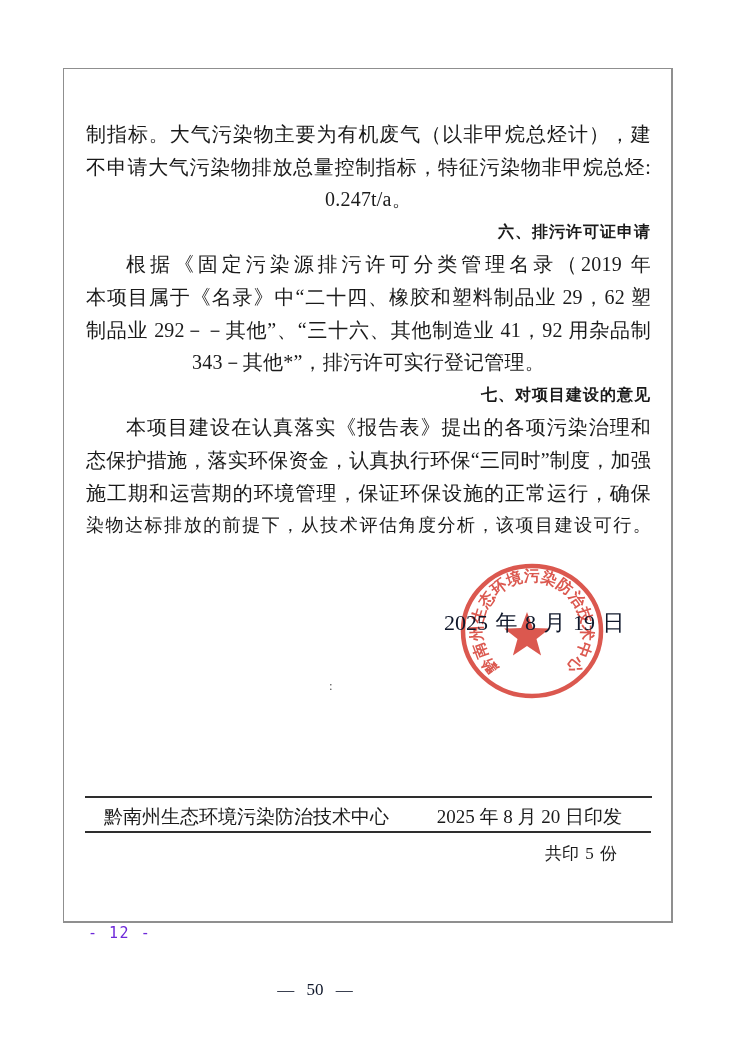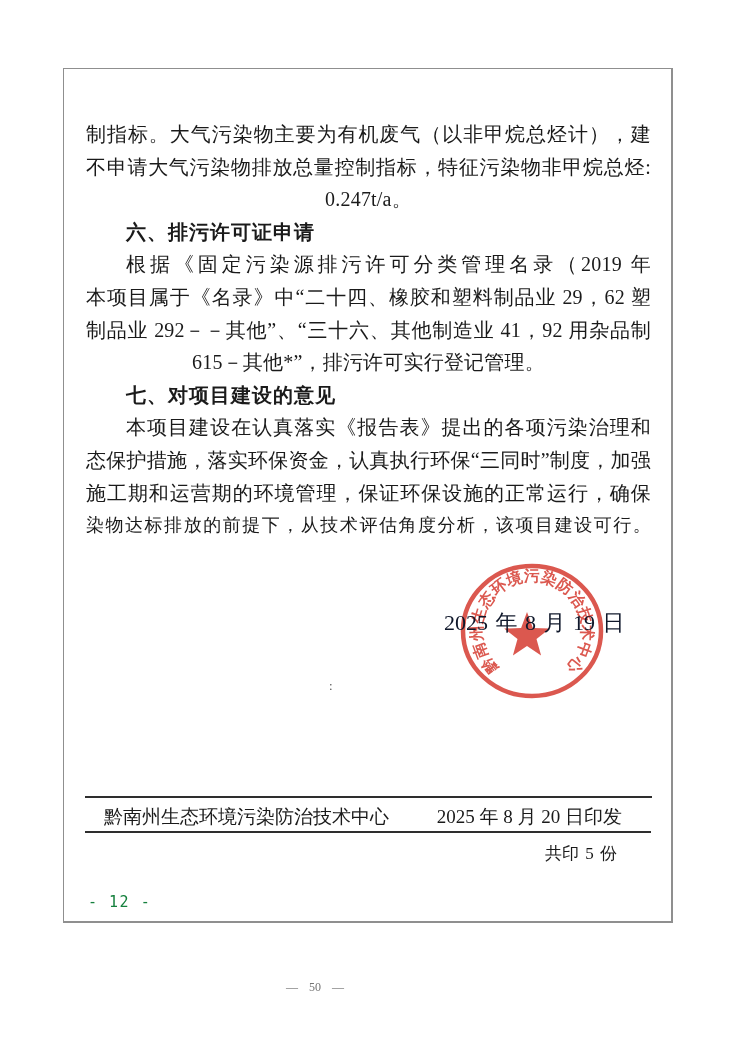--- a/index.html
+++ b/index.html
@@ -17,53 +17,53 @@
   .line{
     height:32.6px;line-height:32.6px;font-size:20px;overflow:hidden;
     white-space:normal;letter-spacing:0.2px;
   }
   .jl{text-align:justify;text-align-last:justify;}
   .left{text-align:center;white-space:nowrap;}
   .ind{padding-left:40px;}
   .hd{
     padding-left:40px;font-weight:bold;
     font-family:"Liberation Sans","DejaVu Sans",sans-serif;
-    font-size:20px;letter-spacing:1px;white-space:nowrap;
+    font-size:16px;letter-spacing:1px;white-space:nowrap;text-align:right;
   }
   .tight{font-size:18px;}
   .stamp{position:absolute;left:456px;top:556px;width:152px;height:150px;opacity:0.9;}
   .stamp-date{
     position:absolute;left:444px;top:608px;font-size:22px;color:#0f172a;
     letter-spacing:0px;word-spacing:2px;white-space:nowrap;z-index:5;
   }
   .artifact{position:absolute;left:329px;top:678px;font-size:13px;color:#555;}
   .rule{position:absolute;background:#2e2e2e;}
   .rule-top{left:85px;top:796px;width:567px;height:2px;}
   .rule-bottom{left:85px;top:831px;width:566px;height:2px;}
   .footer-row{
     position:absolute;left:104px;top:804px;width:518px;display:flex;
     justify-content:space-between;font-size:19px;white-space:nowrap;
   }
   .copies{position:absolute;left:545px;top:842px;font-size:17px;word-spacing:2px;white-space:nowrap;}
-  .inner-num{position:absolute;left:88px;top:893px;font-size:15px;letter-spacing:1.5px;font-family:"DejaVu Sans Mono","Liberation Mono",monospace;color:#15803d;}
-  .outer-num{position:absolute;left:0;top:980px;width:630px;text-align:center;font-size:12px;color:#737373;word-spacing:8px;}
+  .inner-num{position:absolute;left:88px;top:924px;font-size:15px;letter-spacing:1.5px;font-family:"DejaVu Sans Mono","Liberation Mono",monospace;color:#6d28d9;}
+  .outer-num{position:absolute;left:0;top:980px;width:630px;text-align:center;font-size:17px;color:#0f172a;word-spacing:8px;}
 </style>
 </head>
 <body>
 
 <div class="sheet">
   <div class="content">
     <div class="line jl">制指标。大气污染物主要为有机废气（以非甲烷总烃计），建议</div>
     <div class="line jl">不申请大气污染物排放总量控制指标，特征污染物非甲烷总烃:</div>
     <div class="line left">0.247t/a。</div>
     <div class="line hd">六、排污许可证申请</div>
     <div class="line ind jl">根据《固定污染源排污许可分类管理名录（2019 年版）》，</div>
     <div class="line jl">本项目属于《名录》中“二十四、橡胶和塑料制品业 29，62 塑料</div>
     <div class="line jl">制品业 292－－其他”、“三十六、其他制造业 41，92 用杂品制造</div>
-    <div class="line left">615－其他*”，排污许可实行登记管理。</div>
+    <div class="line left">343－其他*”，排污许可实行登记管理。</div>
     <div class="line hd">七、对项目建设的意见</div>
     <div class="line ind jl">本项目建设在认真落实《报告表》提出的各项污染治理和生</div>
     <div class="line jl">态保护措施，落实环保资金，认真执行环保“三同时”制度，加强</div>
     <div class="line jl">施工期和运营期的环境管理，保证环保设施的正常运行，确保污</div>
     <div class="line jl tight">染物达标排放的前提下，从技术评估角度分析，该项目建设可行。</div>
   </div>
 </div>
 
 <svg class="stamp" viewBox="0 0 152 150" xmlns="http://www.w3.org/2000/svg">
   <ellipse cx="76" cy="75" rx="69" ry="65" fill="none" stroke="#d8463c" stroke-width="4.5"></ellipse>

